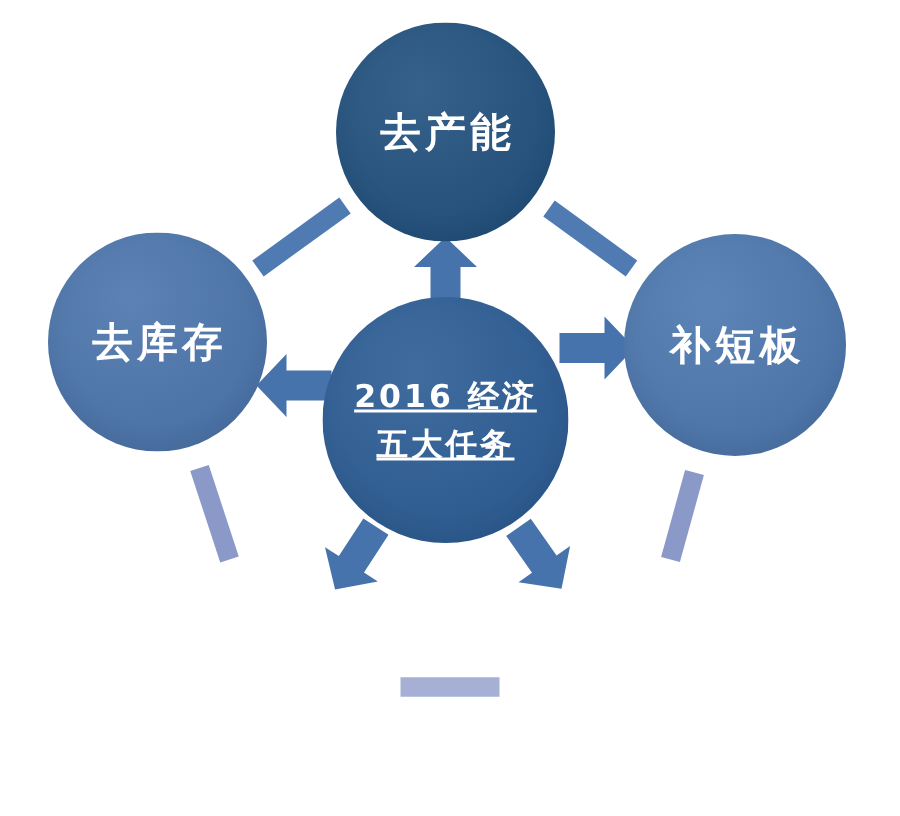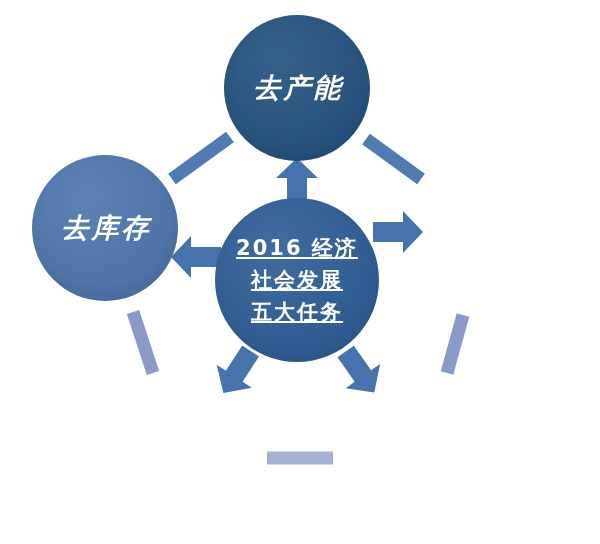--- a/index.html
+++ b/index.html
@@ -30,21 +30,20 @@
     font-weight: bold;
     text-align: center;
     background-image: radial-gradient(circle at 38% 30%, rgba(255,255,255,0.10), rgba(0,0,0,0.07));
     box-shadow: inset 0 -6px 14px rgba(0,0,0,0.06);
   }
   .node-label {
     font-size: 27px;
     letter-spacing: 3px;
     text-indent: 3px; 
     white-space: nowrap;
-    font-style: italic;
   }
   .node-top          { left: 224px; top: 15px;  width: 146px; height: 146px; }
   .node-left         { left: 32px;  top: 155px; width: 146px; height: 146px; }
   .node-right        { left: 416px; top: 156px; width: 148px; height: 148px; }
   .node-bottom-left  { left: 107px; top: 384px; width: 146px; height: 146px; }
   .node-bottom-right { left: 346px; top: 384px; width: 148px; height: 148px; }
   .node-center       { left: 215px; top: 198px; width: 164px; height: 164px; }
   .center-text {
     font-size: 21px;
     line-height: 32px;
@@ -70,28 +69,30 @@
     <polygon points="-25,-10 5,-10 5,-21 25,0 5,21 5,10 -25,10" transform="translate(398,232) rotate(0)" fill="#4673ac"></polygon>
     <polygon points="-25,-10 5,-10 5,-21 25,0 5,21 5,10 -25,10" transform="translate(196,257) rotate(180)" fill="#4673ac"></polygon>
     <polygon points="-25,-10 5,-10 5,-21 25,0 5,21 5,10 -25,10" transform="translate(237,372) rotate(123)" fill="#4673ac"></polygon>
     <polygon points="-25,-10 5,-10 5,-21 25,0 5,21 5,10 -25,10" transform="translate(360,372) rotate(55)" fill="#4673ac"></polygon>
   </svg>
 
   <div class="circle node-top" style="background-color: rgb(31, 79, 125);">
     <span class="node-label">去产能</span>
   </div>
 
+  <div class="circle node-right" style="background-color: rgb(75, 118, 174);">
+    <span class="node-label">补短板</span>
+  </div>
 
   <div class="circle node-left" style="background-color: rgb(74, 116, 172); text-align: center;">
     <span class="node-label">去库存</span>
   </div>
 
 
 
   <div class="circle node-center" style="background-color: rgb(42, 91, 148);">
     <div class="center-text">
       <div>2016 经济</div>
-      <div>社会发展</div>
       <div>五大任务</div>
     </div>
   </div>
 
 </div>
 
 </body></html>

